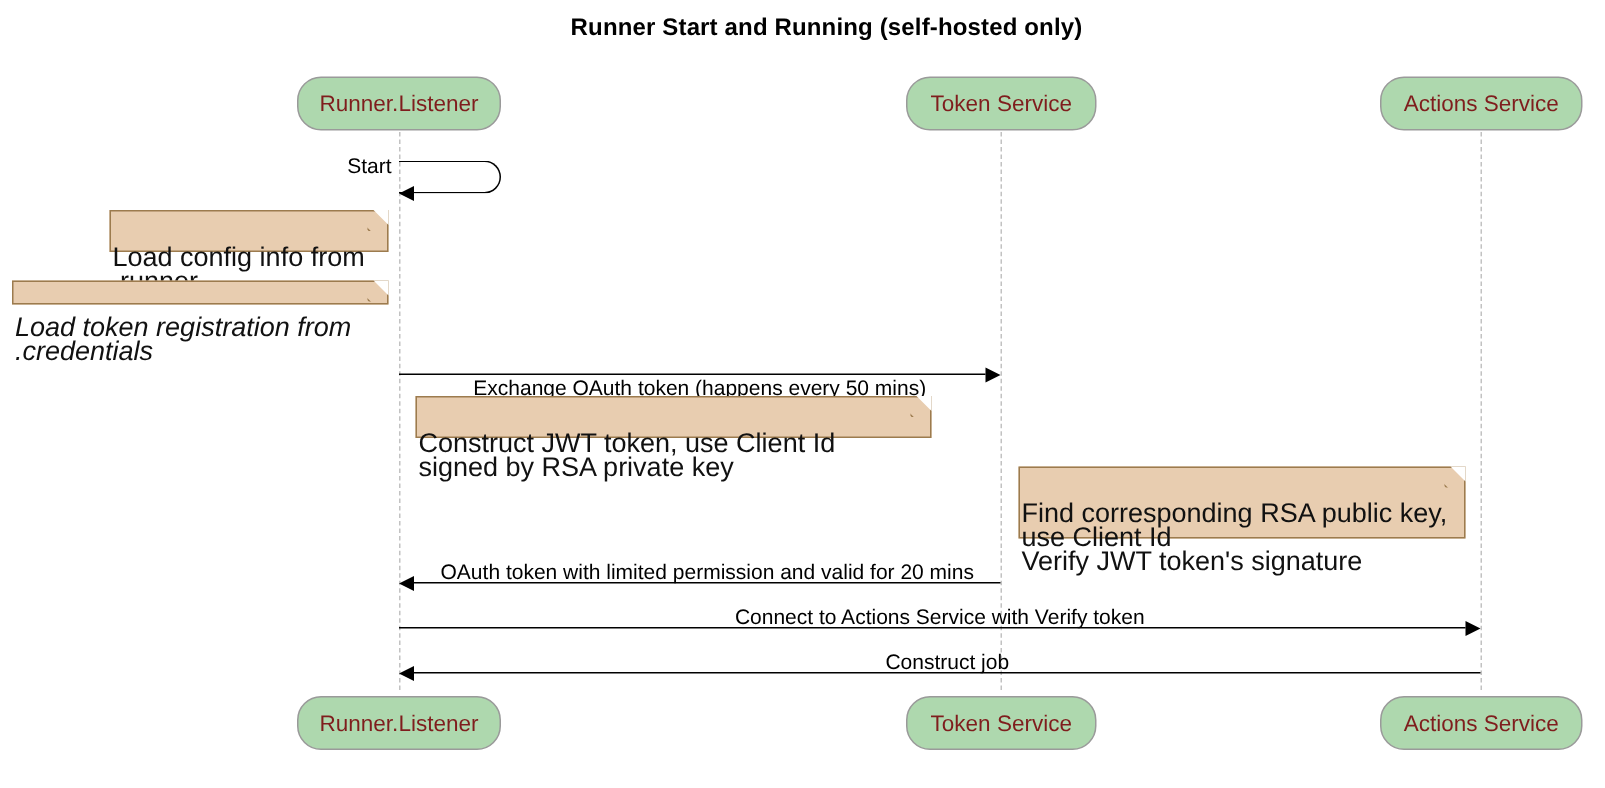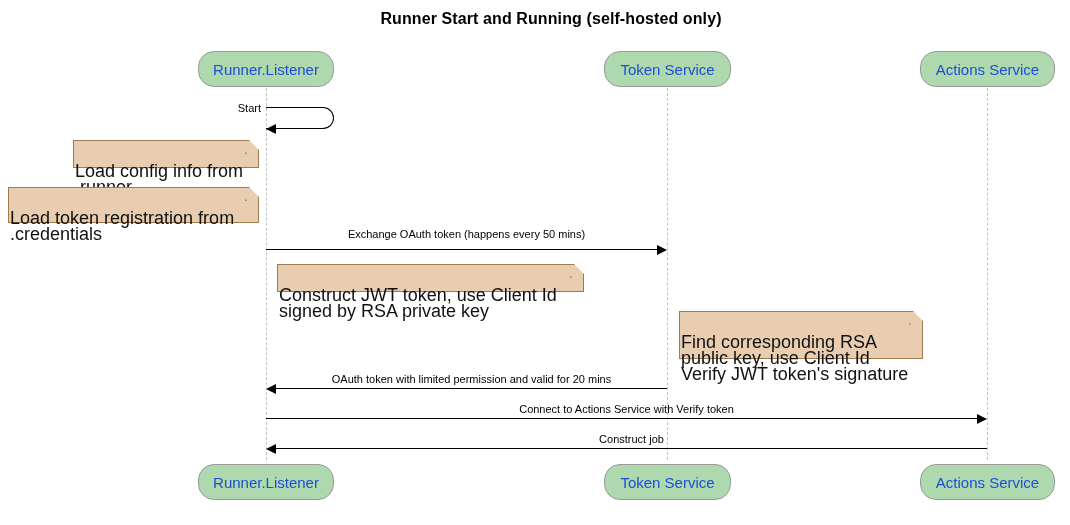--- a/index.html
+++ b/index.html
@@ -36,21 +36,21 @@
   .participant {
     position: absolute;
     box-sizing: border-box;
     background: #aed8ae;
     border: 1px solid #9a9a9a;
     border-radius: 16px;
     display: flex;
     align-items: center;
     justify-content: center;
     font-size: 15px;
-    color: #1d4ed8;
+    color: #7f1d1d;
     height: 36px;
     white-space: nowrap;
   }
   
   .lifeline {
     position: absolute;
     width: 0;
     border-left: 1px dashed #c2c2c2;
   }
   
@@ -109,21 +109,21 @@
     border-bottom: 5px solid transparent;
     border-left: 10px solid #000;
   }
   .arrow-left {
     border-top: 5px solid transparent;
     border-bottom: 5px solid transparent;
     border-right: 10px solid #000;
   }
   .msg-label {
     position: absolute;
-    font-size: 11px;
+    font-size: 14px;
     color: #000;
     white-space: nowrap;
   }
   .msg-label.center { text-align: center; }
   .msg-label.right  { text-align: right; }
   
   .selfloop {
     position: absolute;
     box-sizing: border-box;
     border: 1.4px solid #000;
@@ -155,37 +155,37 @@
   <div class="msg-label right" style="left:186px; top:102px; width:75px;">Start</div>
   <div class="selfloop" style="left:266px; top:107px; width:68px; height:22px;"></div>
   <div class="arrow-head arrow-left" style="left:266px; top:124px;"></div>
 
   <div class="note" style="left:73px; top:140px; width:186px; height:28px;">
     <span>Load config info from .runner</span>
     <span class="note-fold"></span>
     <span class="note-fold-edge"></span>
   </div>
 
-  <div class="note" style="left:8px; top:187px; width:251px; height:36px;">
+  <div class="note" style="left:8px; top:187px; width:251px; height:16px;font-style:italic;">
     <span>Load token registration from .credentials</span>
     <span class="note-fold"></span>
     <span class="note-fold-edge"></span>
   </div>
 
-  <div class="msg-label center" style="left:266px; top:228px; width:401px;">Exchange OAuth token (happens every 50 mins)</div>
+  <div class="msg-label center" style="left:266px; top:250px; width:401px;">Exchange OAuth token (happens every 50 mins)</div>
   <div class="msg-line" style="left:266px; top:249px; width:391px;"></div>
   <div class="arrow-head arrow-right" style="left:657px; top:245px;"></div>
 
-  <div class="note" style="left:277px; top:264px; width:307px; height:28px;">
+  <div class="note" style="left:277px; top:264px; width:344px; height:28px;">
     <span>Construct JWT token, use Client Id signed by RSA private key</span>
     <span class="note-fold"></span>
     <span class="note-fold-edge"></span>
   </div>
 
-  <div class="note" style="left:679px; top:311px; width:244px; height:48px;">
+  <div class="note" style="left:679px; top:311px; width:298px; height:48px;">
     <span>Find corresponding RSA public key, use Client Id
 Verify JWT token's signature</span>
     <span class="note-fold"></span>
     <span class="note-fold-edge"></span>
   </div>
 
   <div class="msg-label center" style="left:276px; top:373px; width:391px;">OAuth token with limited permission and valid for 20 mins</div>
   <div class="msg-line" style="left:276px; top:388px; width:391px;"></div>
   <div class="arrow-head arrow-left" style="left:266px; top:384px;"></div>
 

